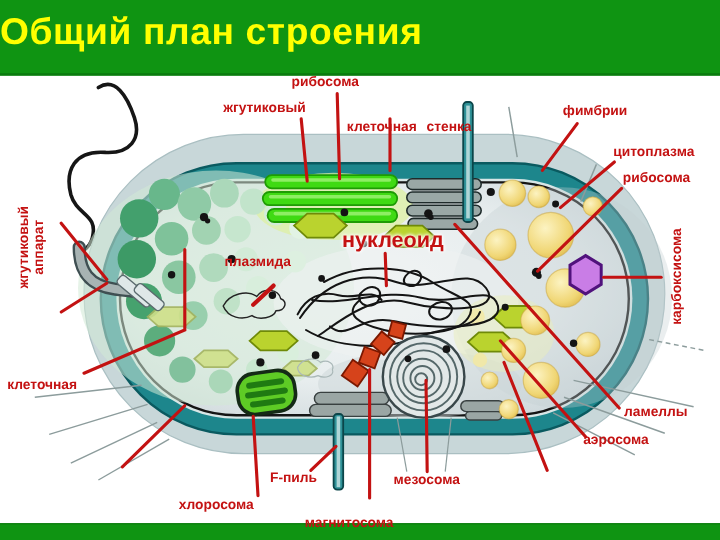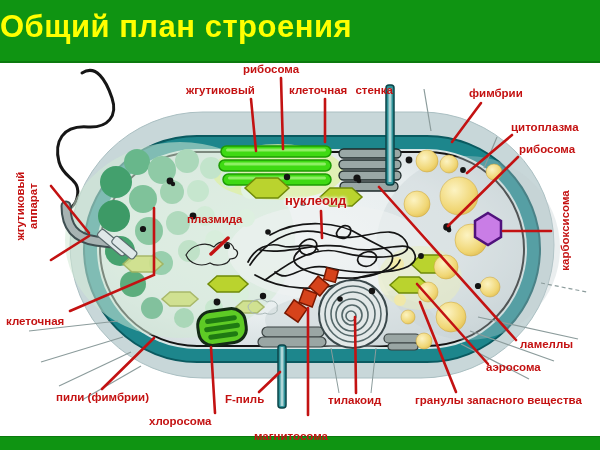--- a/index.html
+++ b/index.html
@@ -6,23 +6,23 @@
   .stage{position:relative;width:600px;height:450px;background:#ffffff;overflow:hidden;
          font-family:"Liberation Sans",sans-serif;}
   .bar{position:absolute;left:0;width:600px;background:#0f9412;}
   .bar.hdr{top:0;height:61px;border-bottom:2px solid #0b7a0e;}
   .bar.ftr{top:436px;height:14px;border-top:1px solid #0b7a0e;}
   .title{position:absolute;top:9px;left:0;width:600px;
          color:#ffff00;font-size:31px;font-weight:bold;letter-spacing:.5px;}
   svg{position:absolute;left:0;top:0;}
   .lbl{position:absolute;color:#c41212;font-size:11.5px;font-weight:bold;
        white-space:nowrap;line-height:13px;}
-  .halo{text-shadow:0 0 3px #fff,0 0 3px #fff,0 0 4px #fff;font-size:13px;}
+  .halo{text-shadow:0 0 3px #fff,0 0 3px #fff,0 0 4px #fff;font-size:18px;}
   .vert{transform:rotate(-90deg);text-align:center;}
-  .wide{word-spacing:5px;}
+  .wide{word-spacing:5px;margin-top:16px;}
 </style>
 </head>
 <body>
 
 <div class="stage">
 
 <svg width="600" height="450" viewBox="0 0 600 450">
   <defs>
     <radialGradient id="cyto" cx="45%" cy="45%" r="75%">
       <stop offset="0%" stop-color="#f1f5f5"></stop>
@@ -261,24 +261,22 @@
 
 <div class="lbl" style="left:243px;top:63px">рибосома</div>
 <div class="lbl" style="left:186px;top:84px">жгутиковый</div>
 <div class="lbl wide" style="left:289px;top:84px">клеточная стенка</div>
 <div class="lbl" style="left:469px;top:87px">фимбрии</div>
 <div class="lbl" style="left:511px;top:121px">цитоплазма</div>
 <div class="lbl" style="left:519px;top:143px">рибосома</div>
 <div class="lbl vert" style="left:517px;top:224px;width:96px">карбоксисома</div>
 <div class="lbl" style="left:520px;top:338px">ламеллы</div>
 <div class="lbl" style="left:486px;top:361px">аэросома</div>
-<div class="lbl" style="left:415px;top:394px">гранулы запасного вещества</div>
 <div class="lbl halo" style="left:285px;top:194px">нуклеоид</div>
 <div class="lbl" style="left:187px;top:213px">плазмида</div>
 <div class="lbl vert" style="left:-32px;top:193px;width:118px"><span>жгутиковый</span><br><span>аппарат</span></div>
 <div class="lbl" style="left:6px;top:315px">клеточная</div>
-<div class="lbl" style="left:56px;top:391px">пили (фимбрии)</div>
 <div class="lbl" style="left:149px;top:415px">хлоросома</div>
 <div class="lbl" style="left:225px;top:393px">F-пиль</div>
-<div class="lbl" style="left:328px;top:394px">тилакоид</div>
+<div class="lbl" style="left:328px;top:394px">мезосома</div>
 <div class="lbl" style="left:254px;top:430px">магнитосома</div>
 
 </div>
 
 </body></html>

